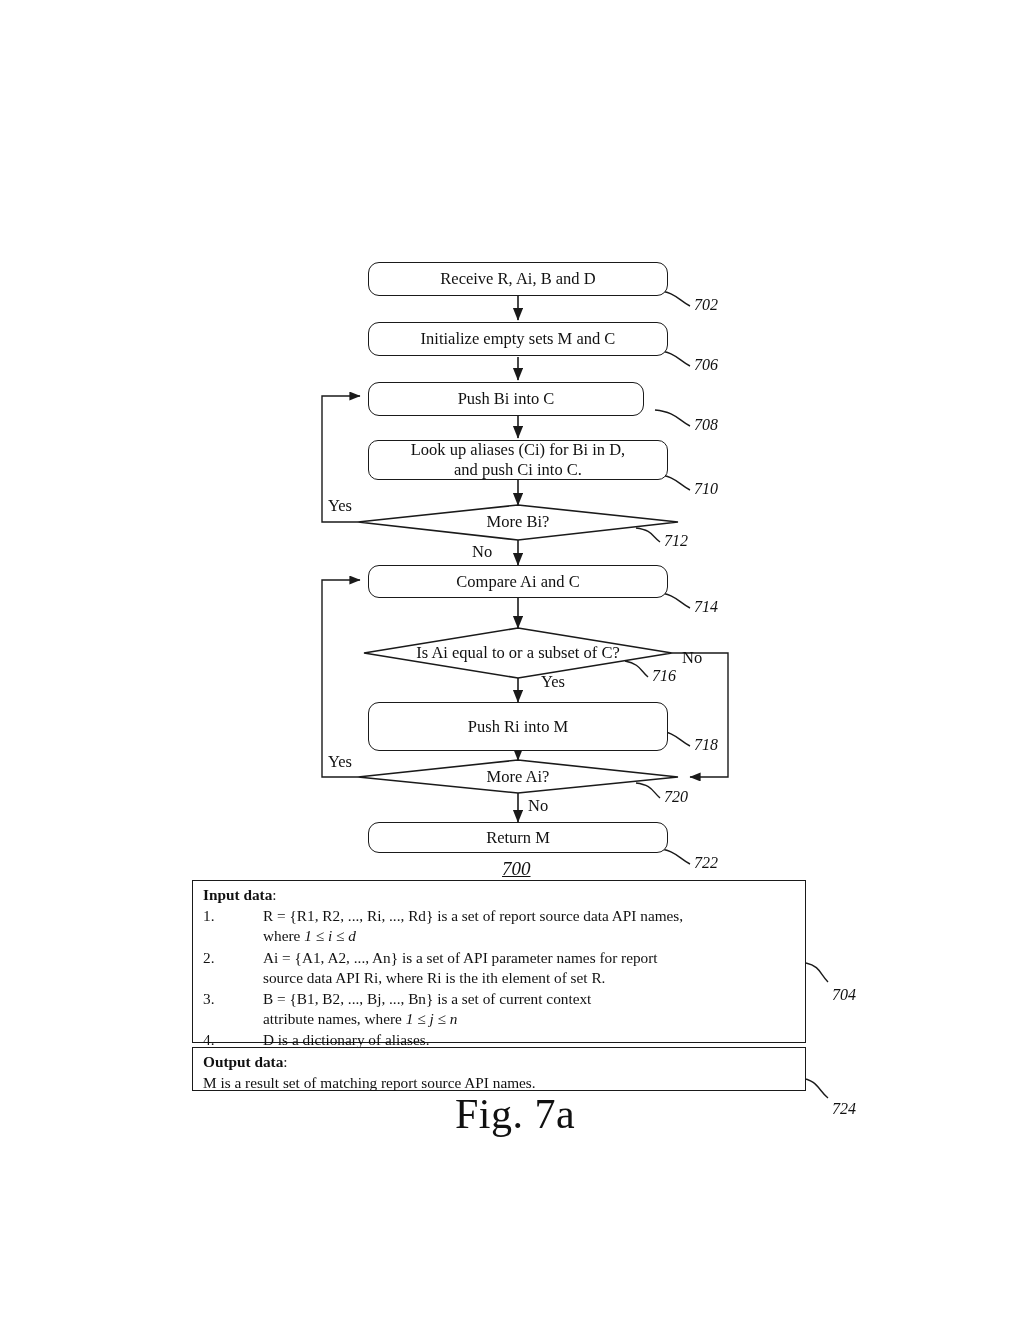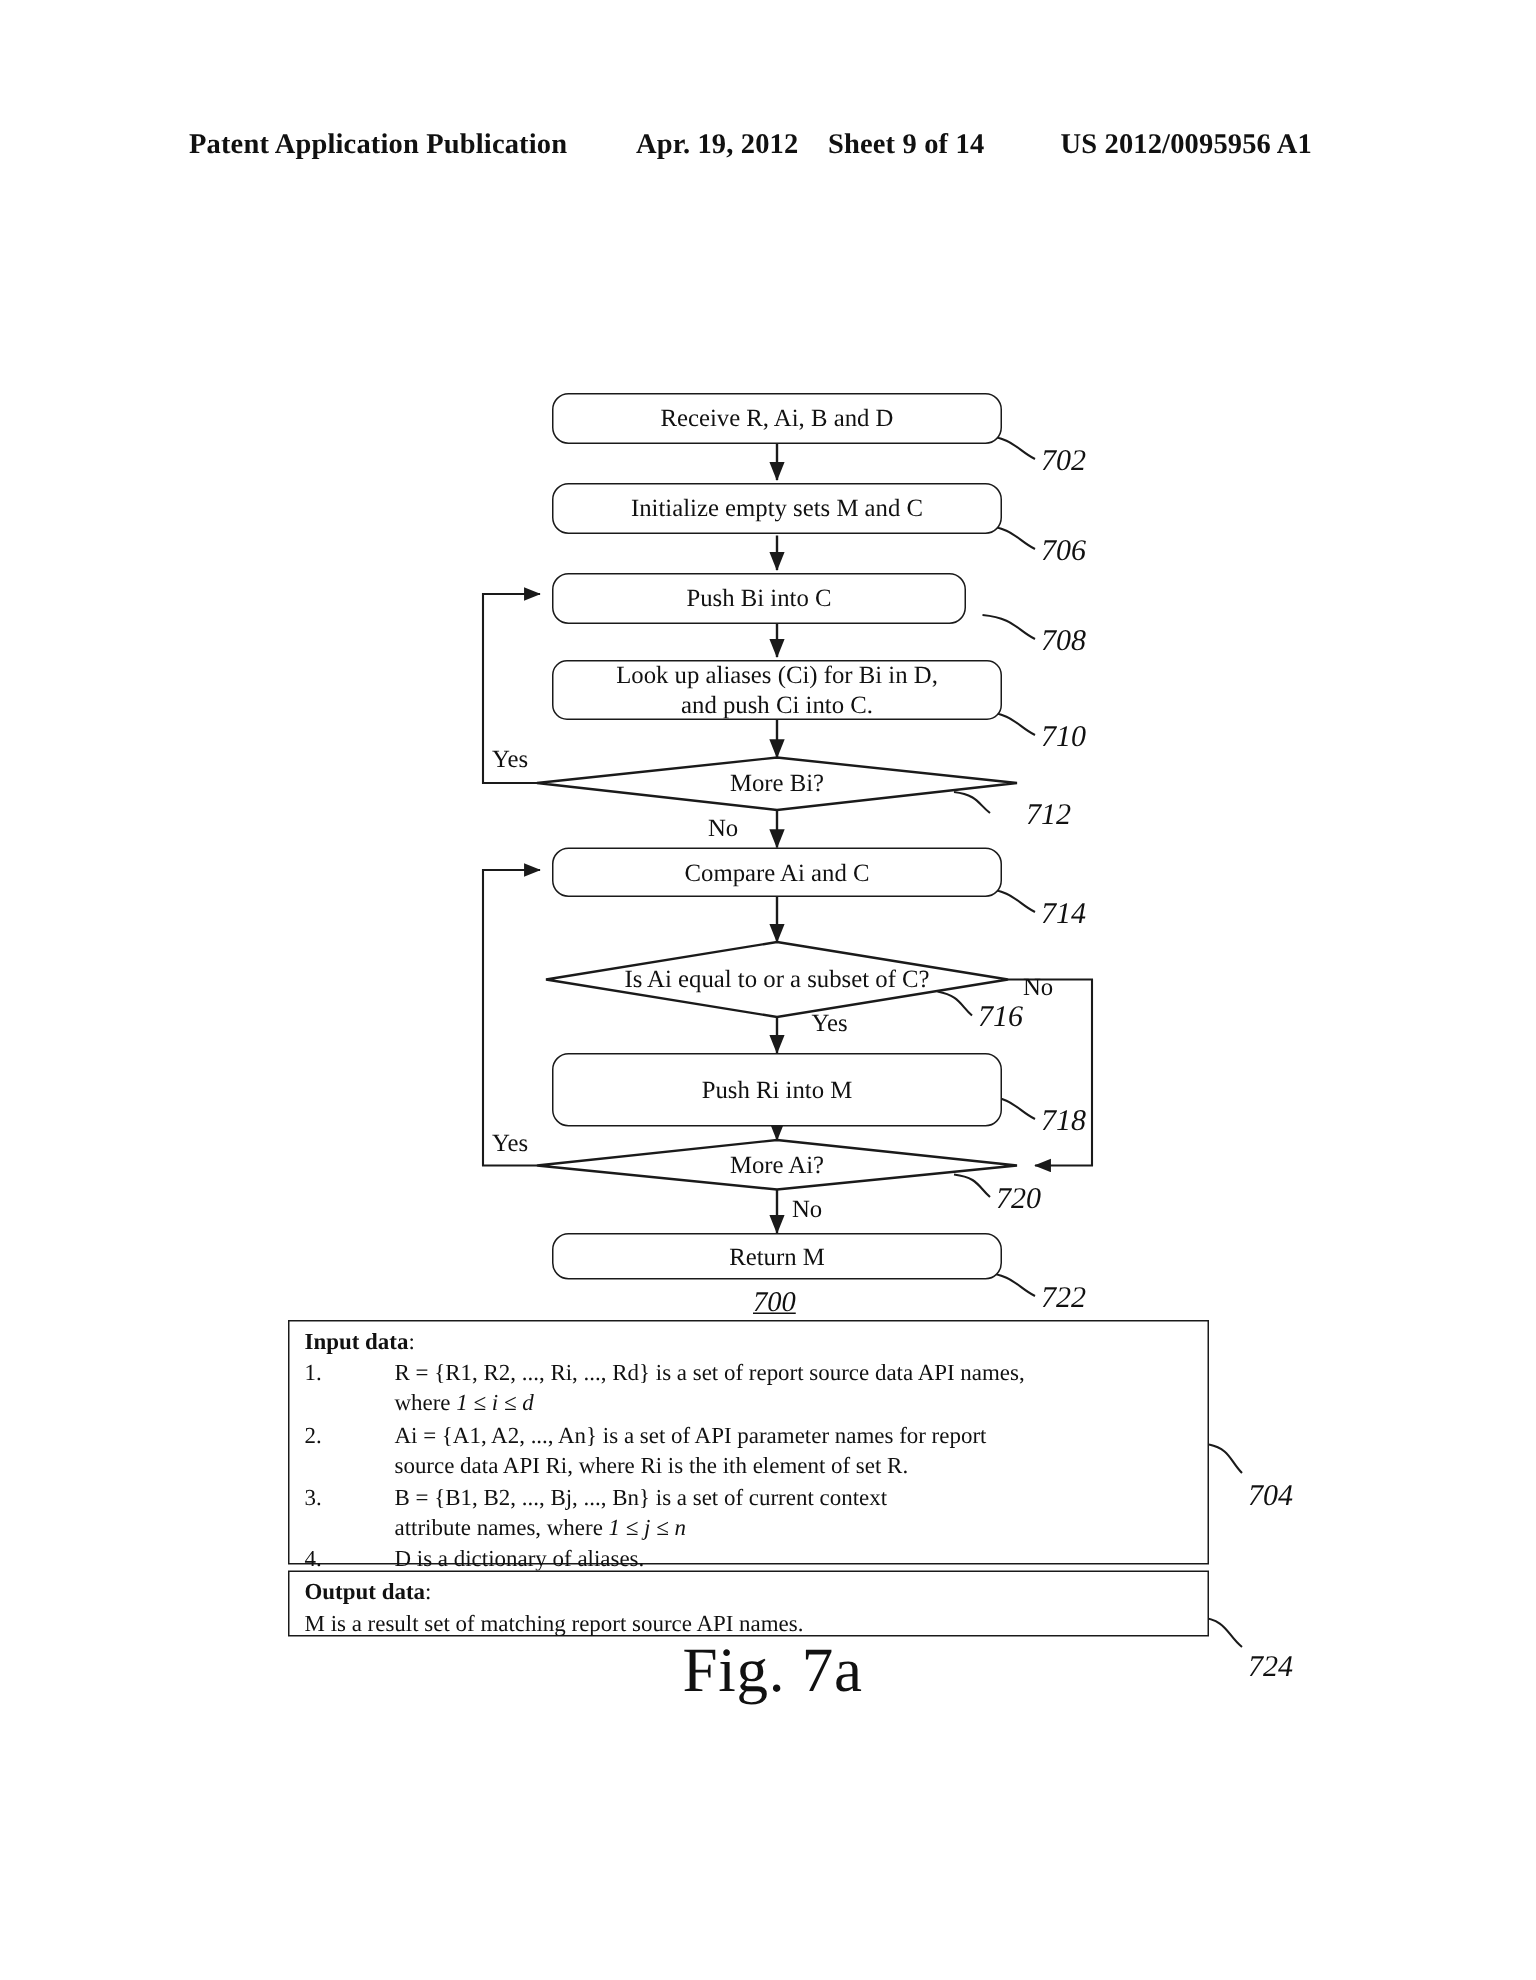--- a/index.html
+++ b/index.html
@@ -73,21 +73,21 @@
   }
 
   .edge-label {
     position: absolute;
     font-size: 16.5px;
     white-space: nowrap;
   }
 
   .refnum {
     position: absolute;
-    font-size: 20px;
+    font-size: 16px;
     font-style: italic;
     white-space: nowrap;
   }
 
   .figlabel700 {
     position: absolute;
     font-size: 19px;
     font-style: italic;
     text-decoration: underline;
     white-space: nowrap;
@@ -140,26 +140,20 @@
     font-size: 42px;
     letter-spacing: 0.5px;
     white-space: nowrap;
   }
 </style>
 </head>
 <body>
 
 <div id="page">
 
-  <div id="header">
-    <span id="hdr-pub">Patent Application Publication</span>
-    <span id="hdr-date">Apr. 19, 2012</span>
-    <span id="hdr-sheet">Sheet 9 of 14</span>
-    <span id="hdr-num">US 2012/0095956 A1</span>
-  </div>
 
   <svg id="flow" viewBox="0 0 1024 1320">
     <defs>
       <marker id="arr" markerWidth="9" markerHeight="9" refX="7.6" refY="3.2" orient="auto" markerUnits="strokeWidth">
         <path d="M0,0 L8,3.2 L0,6.4 z" fill="#1a1a1a"></path>
       </marker>
     </defs>
 
     <g stroke="#1a1a1a" stroke-width="1.6" fill="none">
 
@@ -243,21 +237,21 @@
   <div class="edge-label" style="left:541px; top:672px;">Yes</div>
   <div class="edge-label" style="left:682px; top:648px;">No</div>
 
   <div class="edge-label" style="left:328px; top:752px;">Yes</div>
   <div class="edge-label" style="left:528px; top:796px;">No</div>
 
   <div class="refnum" style="left:694px; top:296px;">702</div>
   <div class="refnum" style="left:694px; top:356px;">706</div>
   <div class="refnum" style="left:694px; top:416px;">708</div>
   <div class="refnum" style="left:694px; top:480px;">710</div>
-  <div class="refnum" style="left:684px; top:532px;">712</div>
+  <div class="refnum" style="left:664px; top:532px;">712</div>
   <div class="refnum" style="left:694px; top:598px;">714</div>
   <div class="refnum" style="left:652px; top:667px;">716</div>
   <div class="refnum" style="left:694px; top:736px;">718</div>
   <div class="refnum" style="left:664px; top:788px;">720</div>
   <div class="refnum" style="left:694px; top:854px;">722</div>
 
   <div class="figlabel700" style="left:502px; top:858px;">700</div>
 
   <div class="databox" style="left:192px; top:880px; width:614px; height:163px;">
     <div class="db-head">

